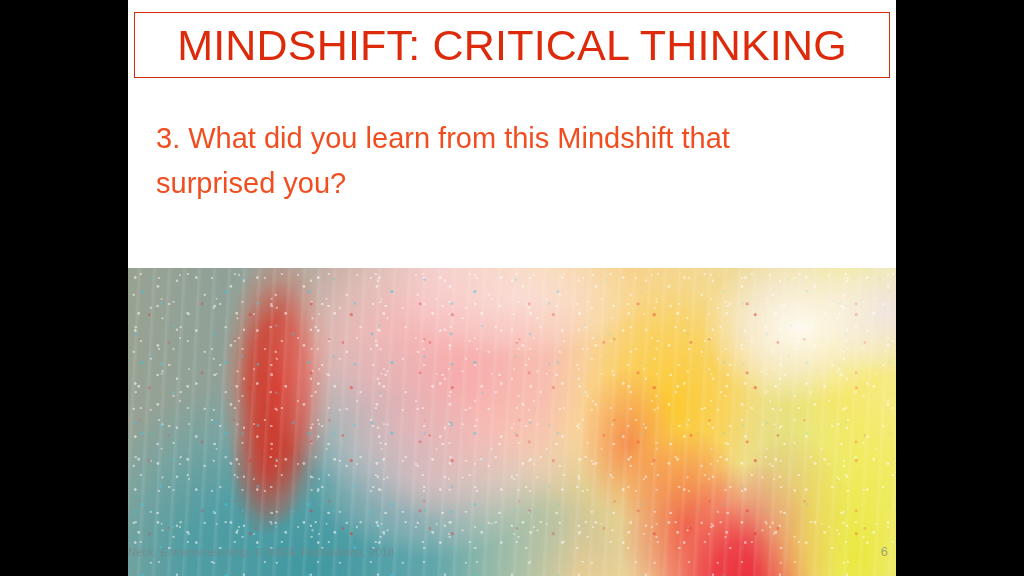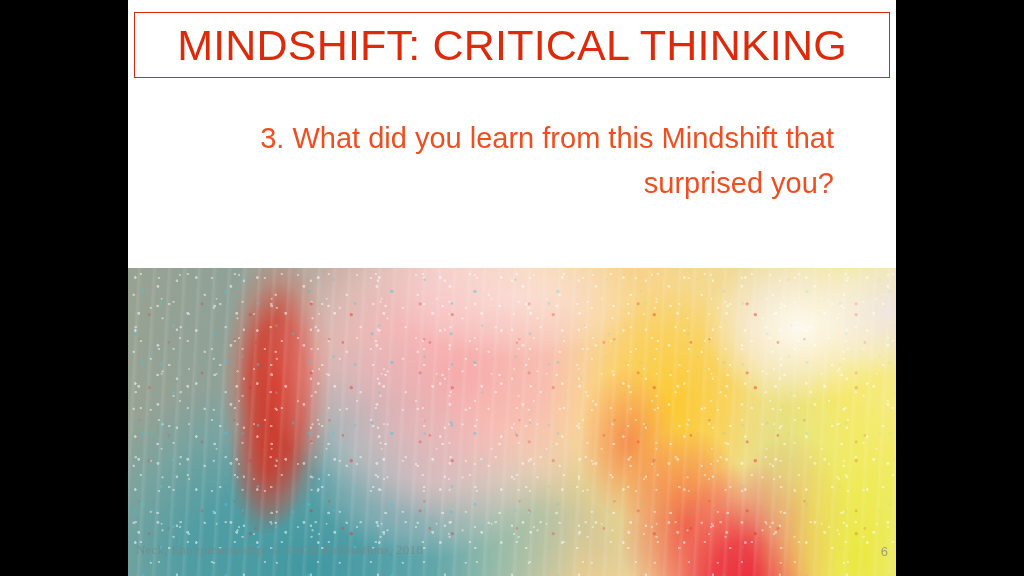--- a/index.html
+++ b/index.html
@@ -22,21 +22,20 @@
 
   
   #slide-canvas {
     position: absolute;
     left: 128px;
     top: 0px;
     width: 768px;
     height: 576px;
     background: #ffffff;
     overflow: hidden;
-    text-align: right;
   }
 
   
   #title-box {
     position: absolute;
     left: 6px;
     top: 12px;
     width: 756px;
     height: 66px;
     box-sizing: border-box;
@@ -296,25 +295,25 @@
       repeating-linear-gradient(93deg,
         rgba(255,255,255,0.0) 0px,
         rgba(255,255,255,0.0) 9px,
         rgba(255,255,255,0.55) 11px,
         rgba(255,255,255,0.0) 15px);
   }
 
   
   #credit-line {
     position: absolute;
-    left: 8px;
+    left: 0;
     bottom: 18px;
     color: rgba(120,135,135,0.78);
-    font-family: Liberation Serif, serif;
-    font-size: 13px;
+    font-family: Liberation Sans, sans-serif;
+    font-size: 11px;
     letter-spacing: 0.2px;
     white-space: nowrap;
     pointer-events: none;
   }
 
   
   #slide-number {
     position: absolute;
     right: 8px;
     bottom: 18px;

